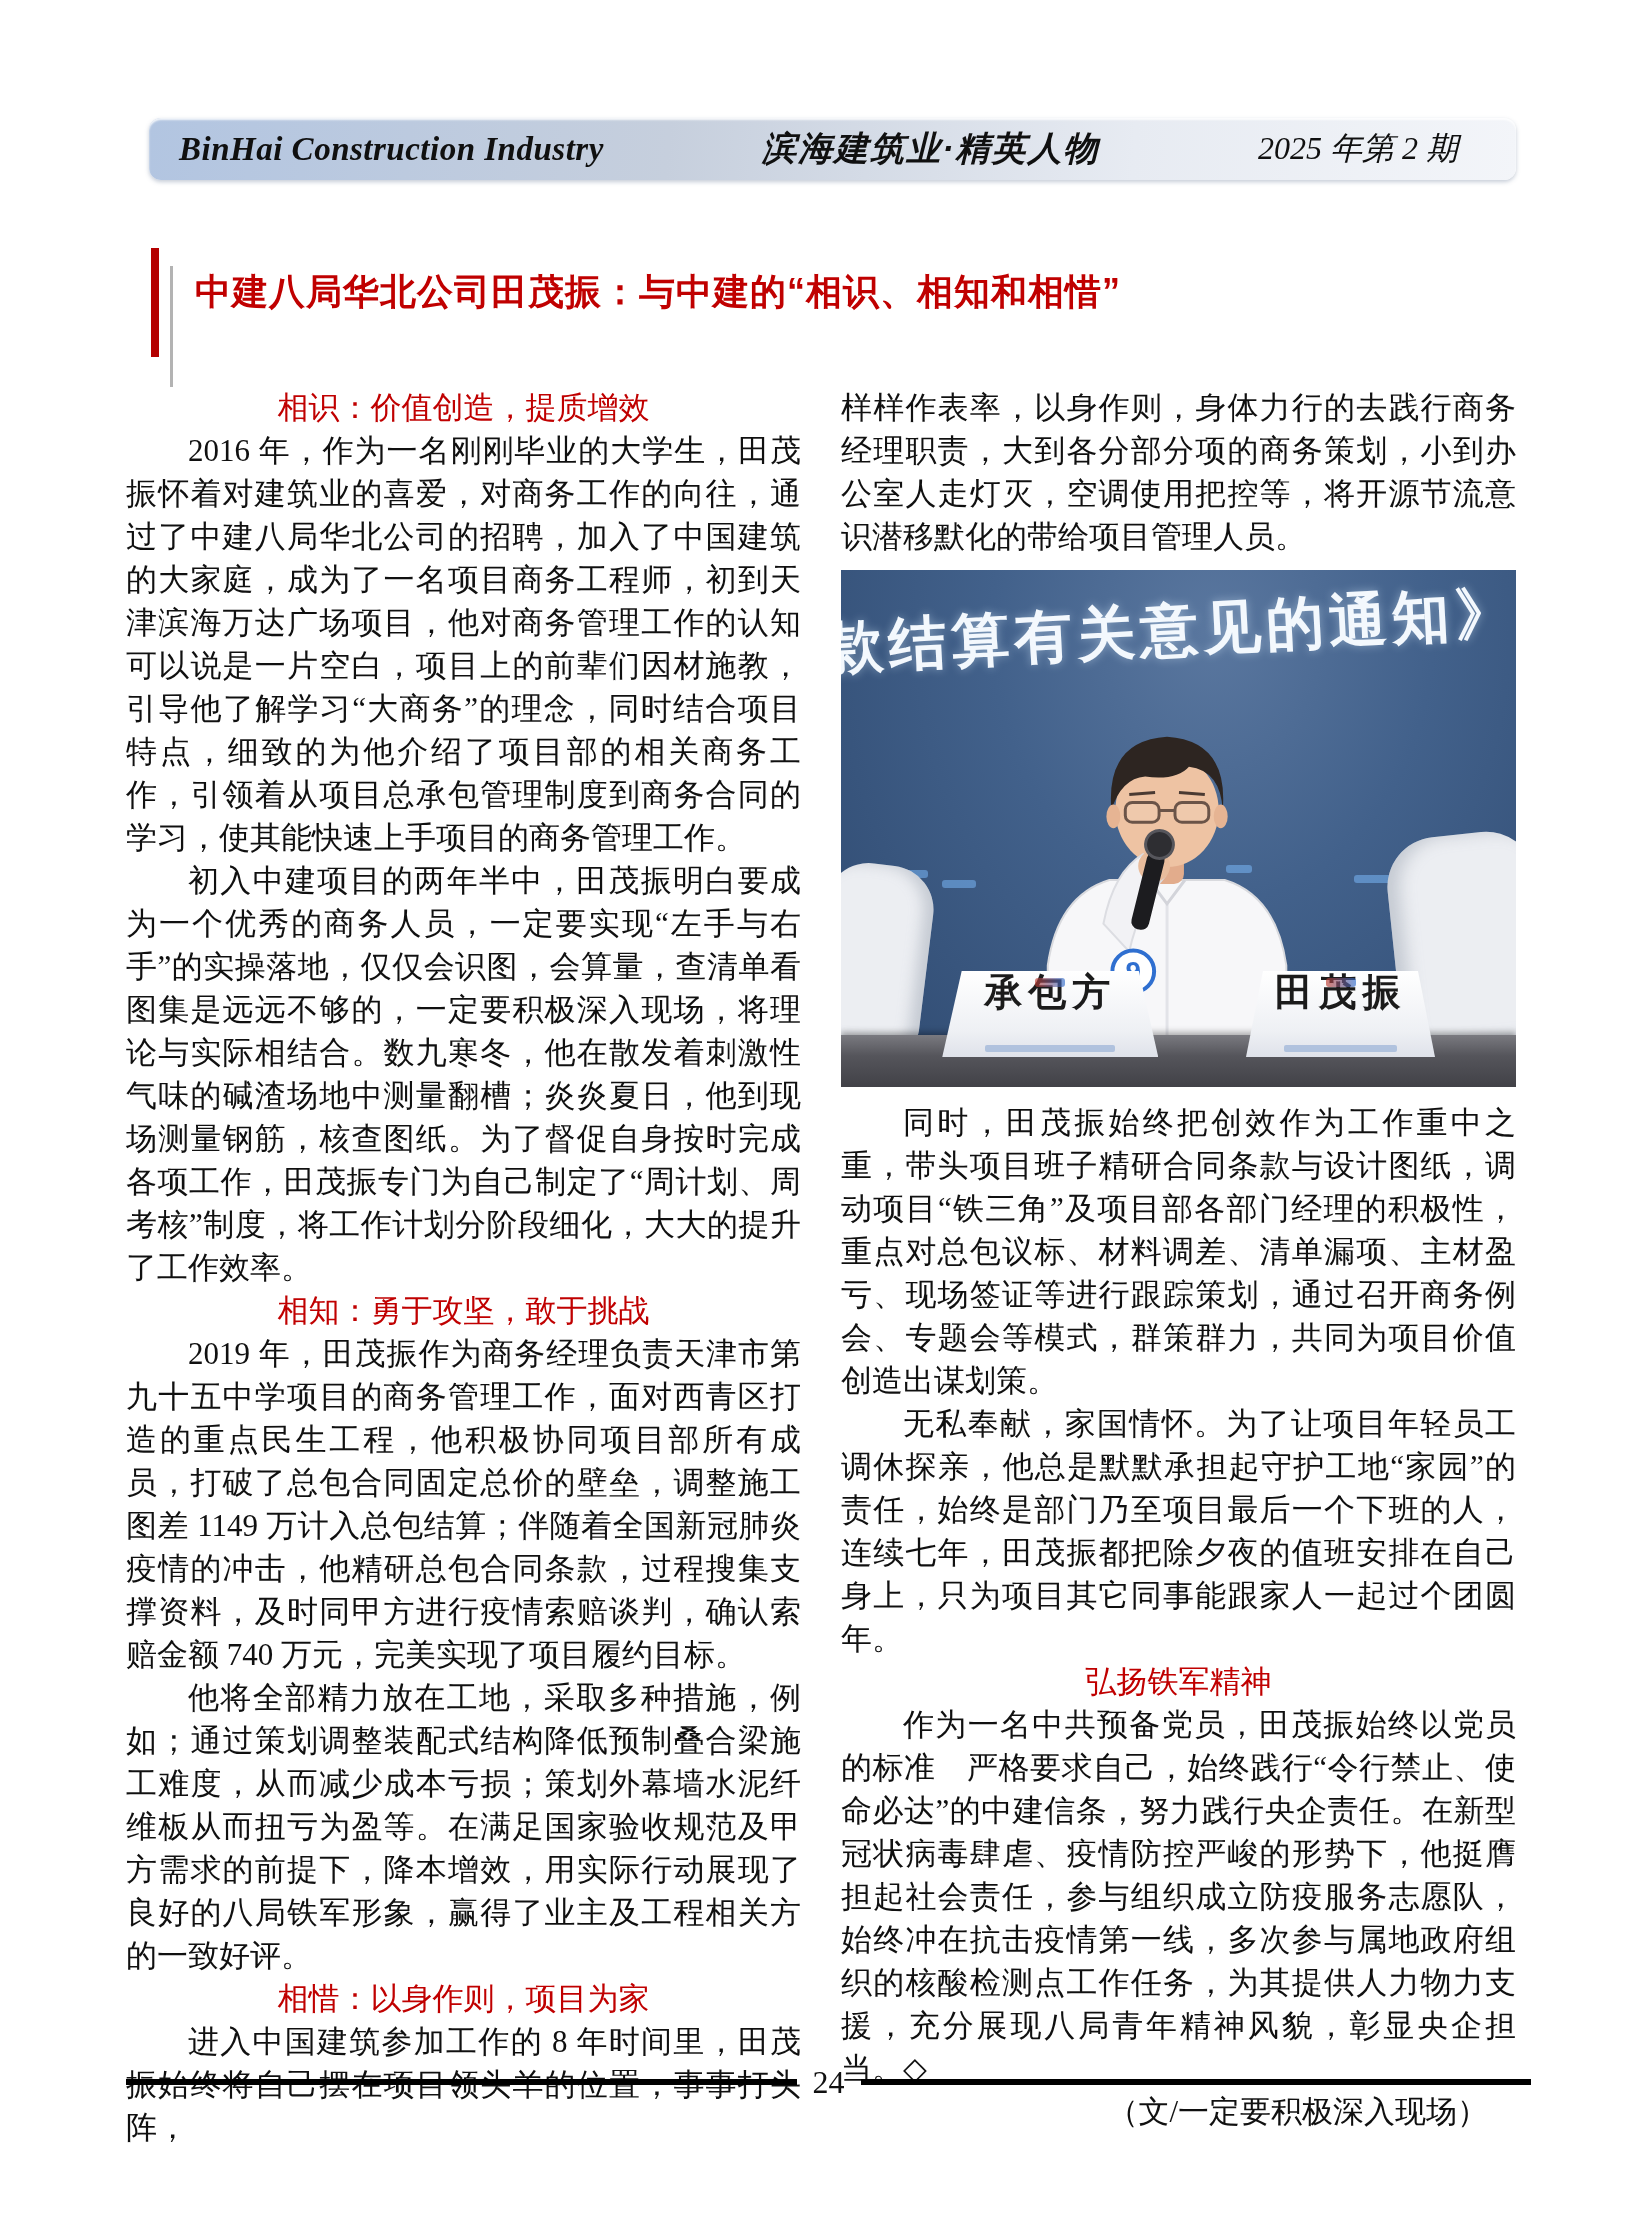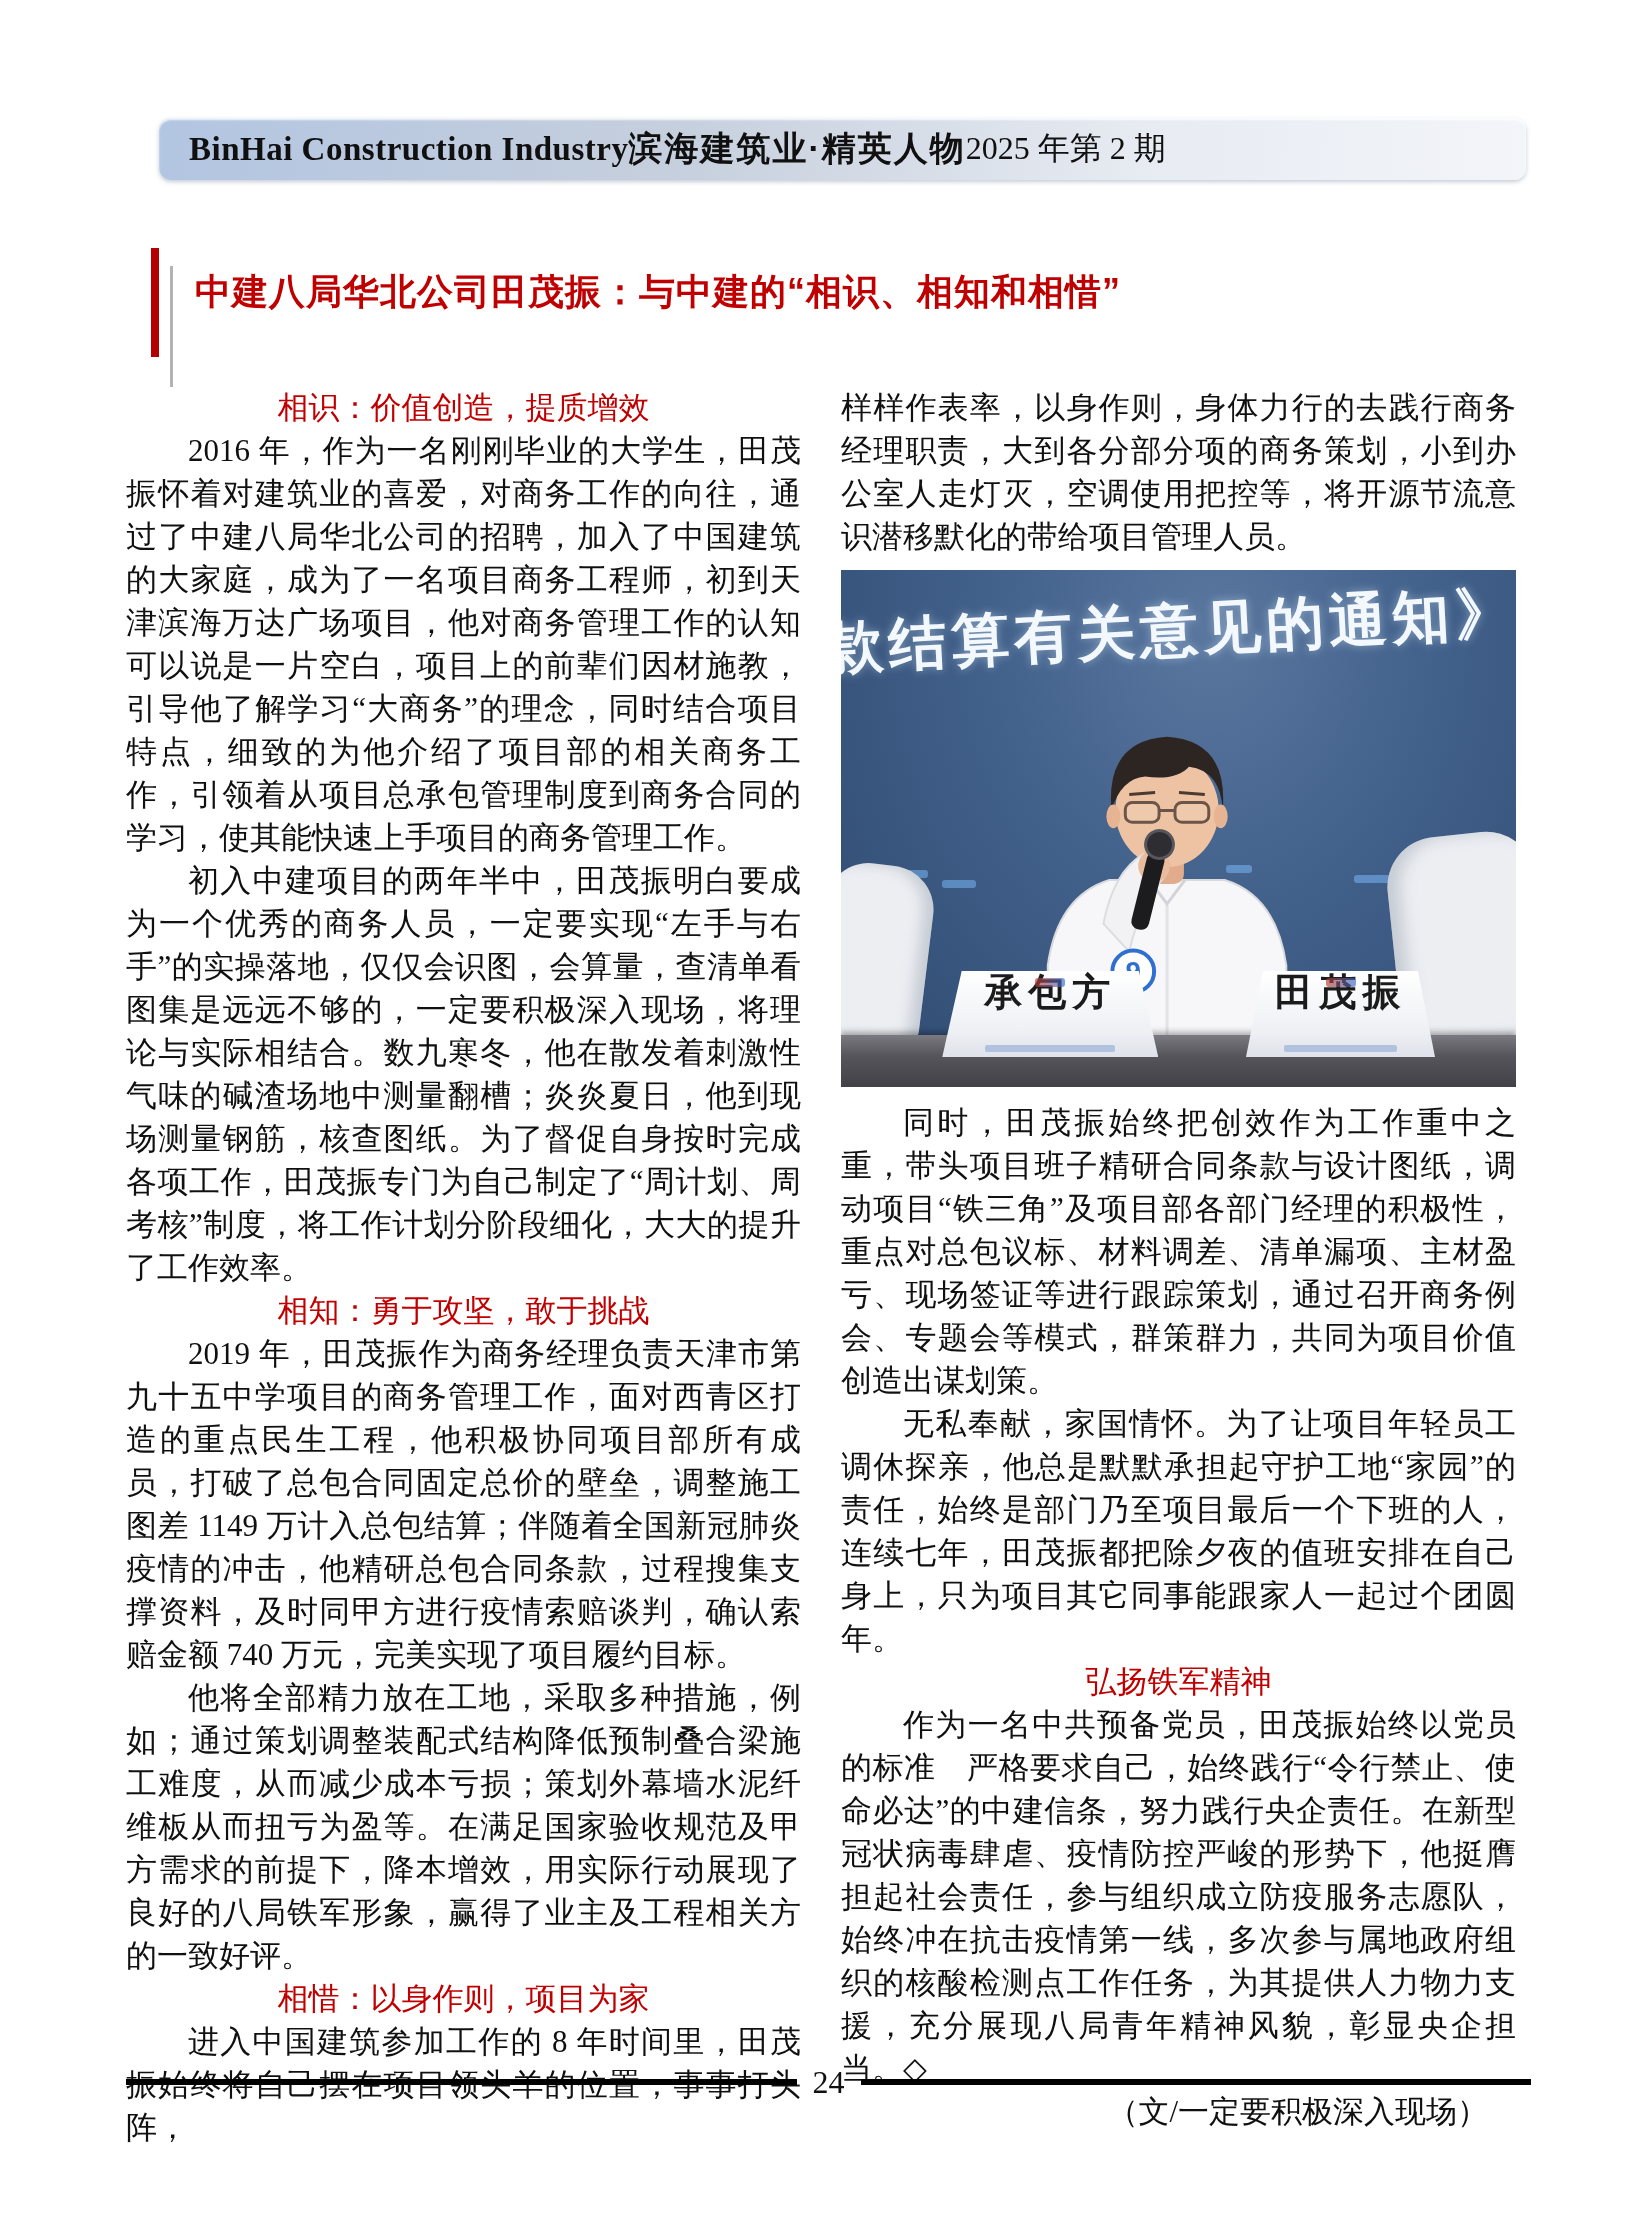--- a/index.html
+++ b/index.html
@@ -6,26 +6,27 @@
   html,body { background:#ffffff; }
   body {
     width:1646px; height:2233px; position:relative;
     font-family:"Liberation Serif","DejaVu Serif",serif;
     color:#101010;
   }
   .page { position:absolute; inset:0; overflow:hidden; }
 
   
   .header-bar {
-    position:absolute; left:159px; top:118px; width:1367px; height:62px;
+    position:absolute; left:149px; top:118px; width:1367px; height:62px;
     border-radius:12px;
     background:linear-gradient(95deg,#b2c5e1 0%,#c6cfdd 38%,#e7ebf2 72%,#f3f5f9 100%);
     box-shadow:inset 0 2px 2px rgba(255,255,255,.85), 0 2px 4px rgba(90,110,140,.35);
-    display:flex; align-items:center; justify-content:flex-start;
+    display:flex; align-items:center; justify-content:space-between;
     padding:0 58px 0 30px;
+    font-style:italic;
   }
   .hdr-left  { font-weight:bold; font-size:33px; letter-spacing:0.5px; }
   .hdr-center{ font-weight:bold; font-size:34px; letter-spacing:2px;
                font-family:"Liberation Sans","DejaVu Sans",sans-serif; }
   .hdr-right { font-size:32px; }
 
   
   .title-wrap { position:absolute; left:149px; top:242px; width:1383px; height:149px; }
   .title-bar-red  { position:absolute; left:2px;  top:6px;  width:8px; height:109px; background:#b40000; }
   .title-bar-gray { position:absolute; left:21px; top:24px; width:3px; height:121px; background:#b3b3b3; }

